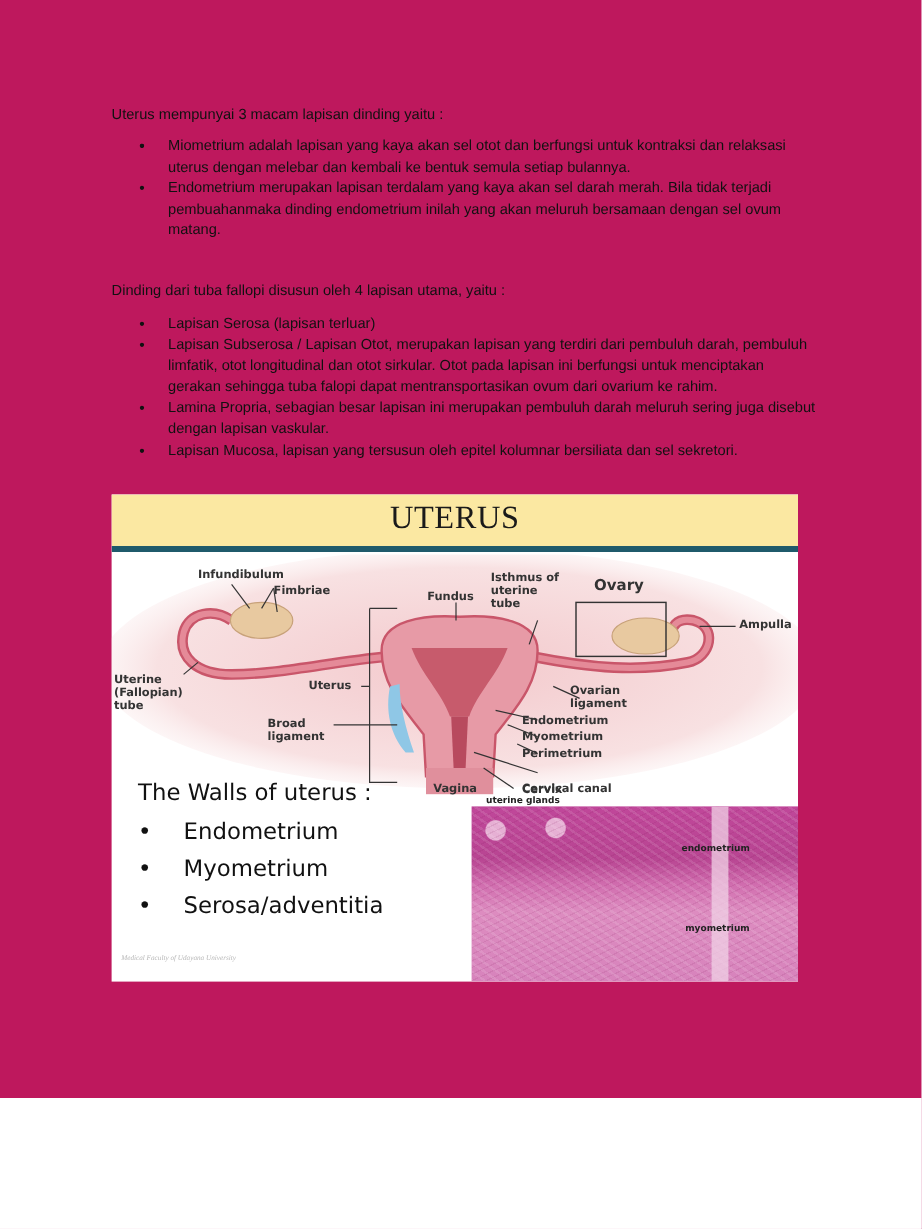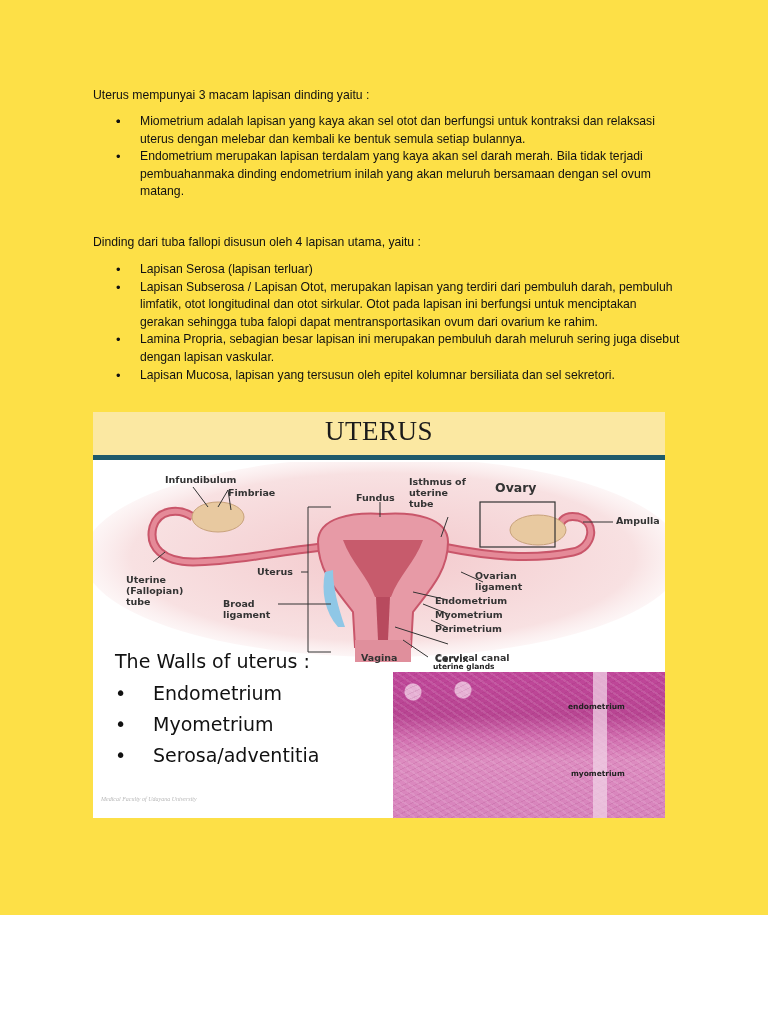--- a/index.html
+++ b/index.html
@@ -1,18 +1,18 @@
 <!DOCTYPE html>
 <html><head>
 <meta charset="utf-8">
 <style>
   html, body { margin: 0; padding: 0; background: #ffffff; }
   body { width: 768px; height: 1024px; position: relative; overflow: hidden;
          font-family: "Liberation Sans", sans-serif; color: #111; }
-  .page { position: absolute; left: 0; top: 0; width: 768px; height: 915px; background: #fde047; }
+  .page { position: absolute; left: 0; top: 0; width: 768px; height: 915px; background: #be185d; }
   .para { position: absolute; left: 93px; font-size: 12.2px; line-height: 18px; margin: 0; }
   .list { position: absolute; left: 93px; width: 590px; margin: 0; padding: 0; list-style: none; font-size: 12.2px; line-height: 17.6px; }
   .list li { position: relative; padding-left: 47px; margin-bottom: 0; }
   .list li .bullet { position: absolute; left: 23px; top: 0; font-size: 13px; }
 
   
   .figure { position: absolute; left: 93px; top: 412px; width: 572px; height: 406px; background: #fff; overflow: hidden; }
   .banner { position: absolute; left: 0; top: 0; width: 572px; height: 43px; background: #fbe8a2; }
   .banner-title { position: absolute; left: 0; top: 4px; width: 572px; text-align: center;
                   font-family: "Liberation Serif", serif; font-size: 27px; color: #1a1a1a; letter-spacing: 0.5px; }
@@ -34,21 +34,21 @@
   .histo { position: absolute; left: 300px; top: 260px; width: 272px; height: 146px; overflow: hidden;
            background:
              radial-gradient(circle at 20px 20px, #e6b0d4 0 8px, transparent 9px),
              radial-gradient(circle at 70px 18px, #e6b0d4 0 8px, transparent 9px),
              linear-gradient(to bottom, #c0479a 0%, #b84592 30%, #d16eaf 45%, #dd8cc0 60%, #d783bc 100%); }
   .histo .stripe { position: absolute; left: 200px; top: 0; width: 14px; height: 146px; background: rgba(240,210,230,0.75); }
   .histo .tex { position: absolute; inset: 0;
     background-image: repeating-linear-gradient(35deg, rgba(255,255,255,0.10) 0 2px, transparent 2px 6px),
                       repeating-linear-gradient(-25deg, rgba(120,20,80,0.10) 0 1px, transparent 1px 5px); }
   .histo-label { position: absolute; font-family: "DejaVu Sans", sans-serif; font-weight: bold; font-size: 7.5px; color: #222; white-space: nowrap; }
-  .histo-top-label { position: absolute; left: 312px; top: 250px; font-family: "DejaVu Sans", sans-serif; font-weight: bold; font-size: 7.5px; color: #222; white-space: nowrap; margin-left: 28px; }
+  .histo-top-label { position: absolute; left: 312px; top: 250px; font-family: "DejaVu Sans", sans-serif; font-weight: bold; font-size: 7.5px; color: #222; white-space: nowrap; }
 </style>
 </head>
 <body>
 
 <div class="page">
 
   <p class="para" style="top:86px;">Uterus mempunyai 3 macam lapisan dinding yaitu :</p>
 
   <ul class="list" style="top:113px;">
     <li>
@@ -141,21 +141,21 @@
         <line x1="302" y1="165" x2="355" y2="182" stroke="#333" stroke-width="1"></line>
         <line x1="310" y1="178" x2="335" y2="195" stroke="#333" stroke-width="1"></line>
       </svg>
 
       <div class="dlabel" style="left:72px; top:12px;text-align:right;">Infundibulum</div>
       <div class="dlabel" style="left:135px; top:25px;">Fimbriae</div>
       <div class="dlabel" style="left:263px; top:30px;">Fundus</div>
       <div class="dlabel center" style="left:316px; top:14px; width:60px; white-space:normal;">Isthmus of uterine tube</div>
       <div class="dlabel big" style="left:402px; top:20px;">Ovary</div>
       <div class="dlabel" style="left:523px; top:53px;">Ampulla</div>
-      <div class="dlabel center" style="left:2px; top:112px; width:66px; white-space:normal;margin-left:31px;">Uterine (Fallopian) tube</div>
+      <div class="dlabel center" style="left:2px; top:99px; width:66px; white-space:normal;">Uterine (Fallopian) tube</div>
       <div class="dlabel" style="left:164px; top:104px;">Uterus</div>
       <div class="dlabel center" style="left:130px; top:136px; width:55px; white-space:normal;">Broad ligament</div>
       <div class="dlabel center" style="left:382px; top:108px; width:60px; white-space:normal;">Ovarian ligament</div>
       <div class="dlabel" style="left:342px; top:133px;">Endometrium</div>
       <div class="dlabel" style="left:342px; top:147px;">Myometrium</div>
       <div class="dlabel" style="left:342px; top:161px;">Perimetrium</div>
       <div class="dlabel" style="left:342px; top:190px;text-align:center;">Cervical canal</div>
       <div class="dlabel" style="left:342px; top:191px;">Cervix</div>
       <div class="dlabel" style="left:268px; top:190px;">Vagina</div>
     </div>

